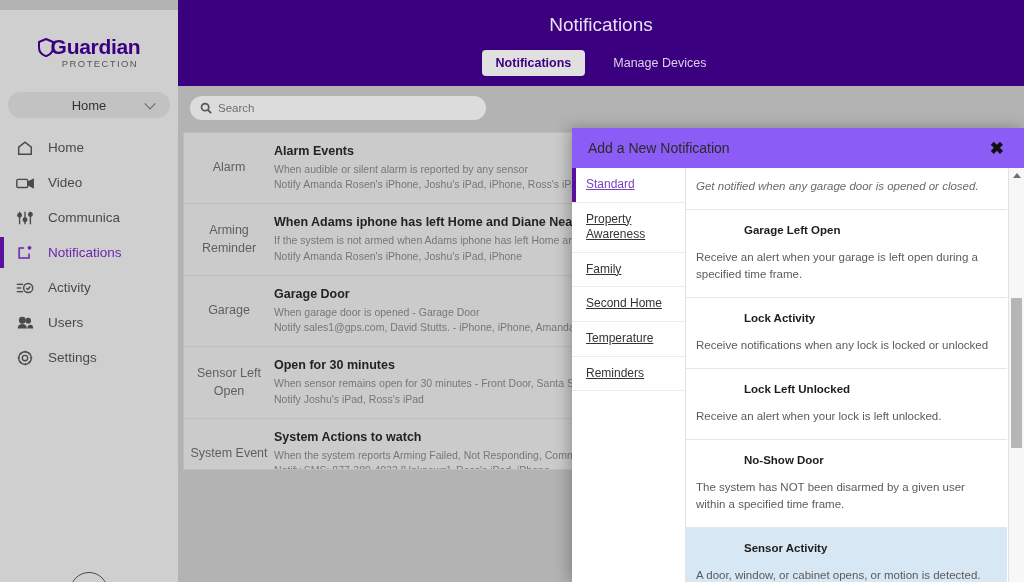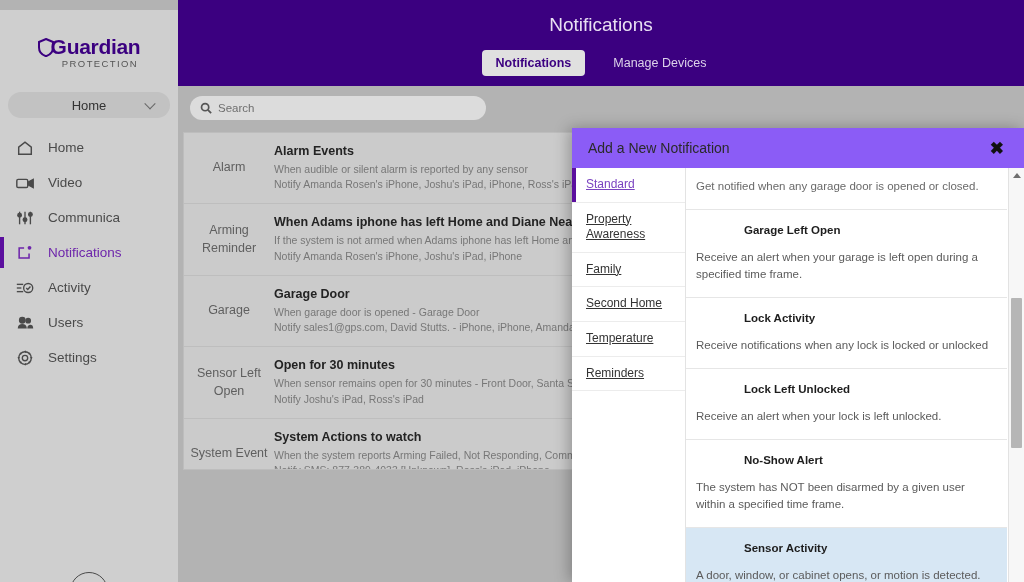--- a/index.html
+++ b/index.html
@@ -239,21 +239,21 @@
   }
   .opt-item.hover { background: #d7e7f4; }
   .opt-title {
     font-size: 11.5px; font-weight: bold; color: #1d1d1d;
     line-height: 1.45; margin-bottom: 10px; margin-left: 48px;
   }
   .opt-desc {
     font-size: 11.5px; color: #5b5b5b; line-height: 1.5;
   }
   .opt-item.first { padding-top: 10px; }
-  .opt-item.first .opt-desc { color: #6a6a6a; }
+  .opt-item.first .opt-desc { color: #6a6a6a; font-style: italic; }
 
   .scrollbar {
     position: absolute; right: 0; top: 0;
     width: 16px; height: 100%;
     background: #f7f7f7;
     border-left: 1px solid #e2e2e2;
   }
   .sb-arrow {
     width: 100%; height: 14px;
     display: flex; align-items: center; justify-content: center;
@@ -509,21 +509,21 @@
             <div class="opt-title">Lock Activity</div>
             <div class="opt-desc">Receive notifications when any lock is locked or unlocked</div>
           </div>
 
           <div class="opt-item">
             <div class="opt-title">Lock Left Unlocked</div>
             <div class="opt-desc">Receive an alert when your lock is left unlocked.</div>
           </div>
 
           <div class="opt-item">
-            <div class="opt-title">No-Show Alert</div>
+            <div class="opt-title">No-Show Door</div>
             <div class="opt-desc">The system has NOT been disarmed by a given user within a specified time frame.</div>
           </div>
 
           <div class="opt-item hover">
             <div class="opt-title">Sensor Activity</div>
             <div class="opt-desc">A door, window, or cabinet opens, or motion is detected.</div>
           </div>
 
         </div>
 

